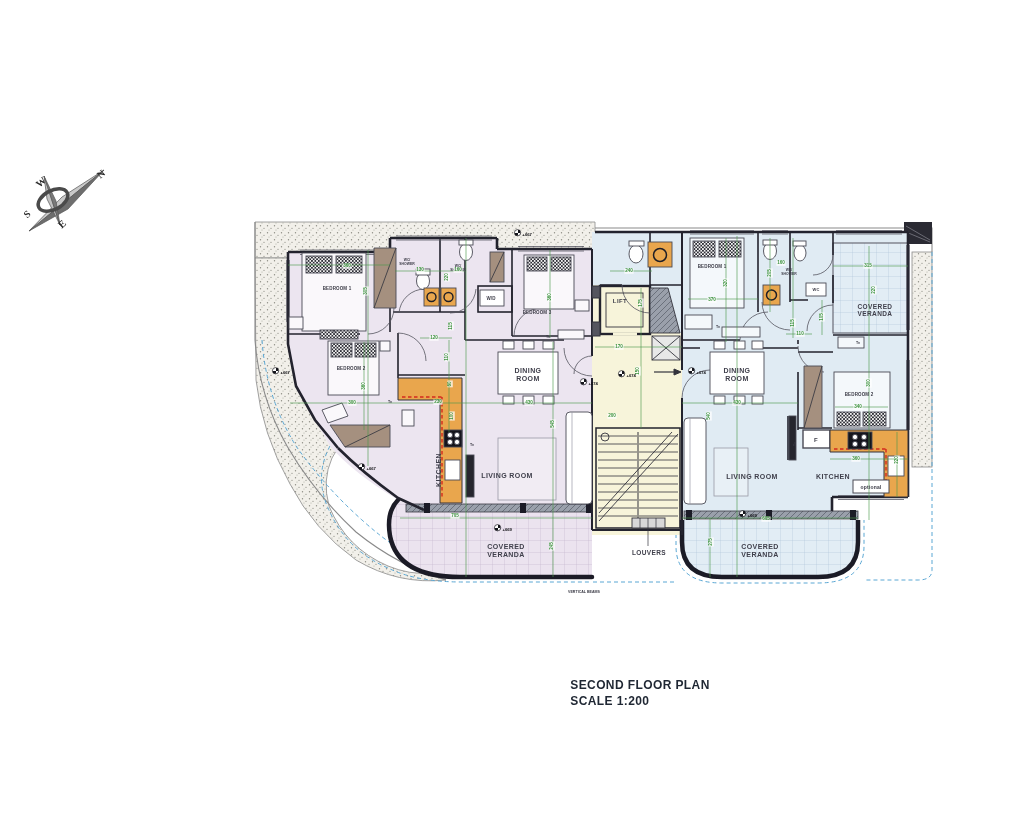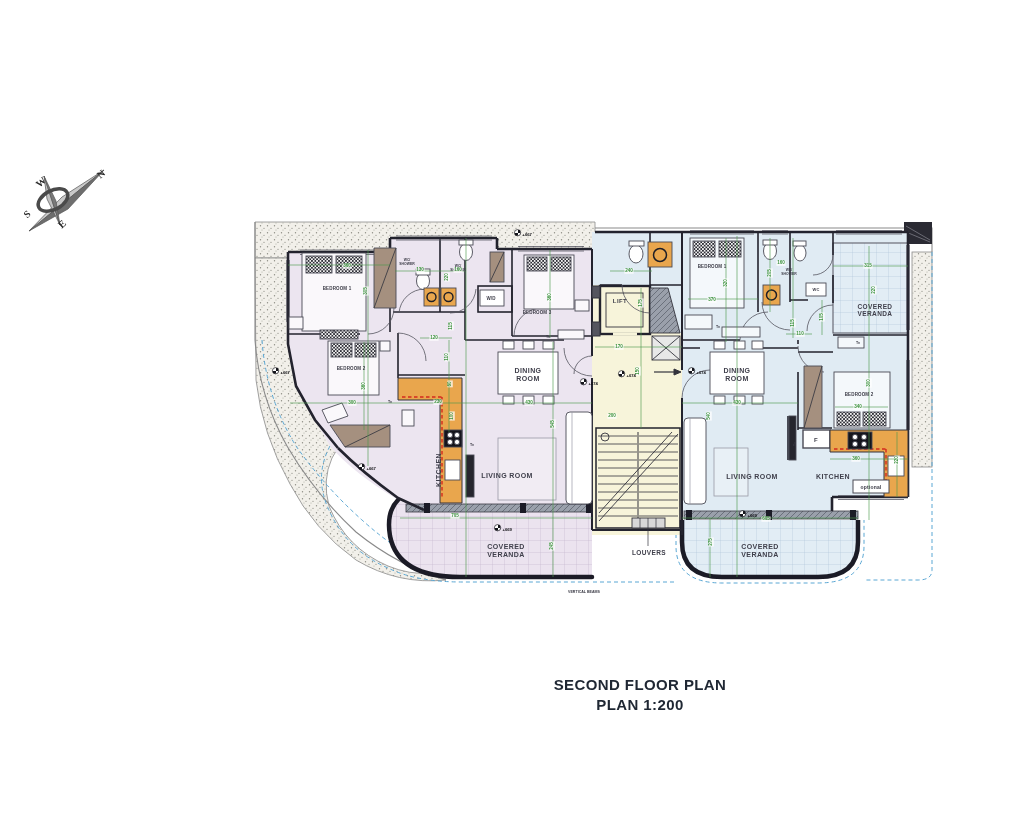--- a/index.html
+++ b/index.html
@@ -12,21 +12,21 @@
   .room{color:#3b3b46;font-weight:700;letter-spacing:.2px;}
   .big{color:#40404c;font-weight:700;letter-spacing:.4px;}
   .tiny{color:#3b3b46;font-weight:700;}
   .dim{color:var(--dim-green,#3f9440);font-weight:700;background:rgba(255,255,255,.72);padding:0 1px;}
   .lvl{color:#101014;font-weight:700;white-space:nowrap;}
   .compass{color:#2a2a2a;font-family:"Liberation Serif",serif;font-weight:700;}
   .bm{display:inline-block;width:8px;height:8px;border:1px solid #15151c;border-radius:50%;
       background:conic-gradient(#15151c 0 90deg,#fff 90deg 180deg,#15151c 180deg 270deg,#fff 270deg);
       margin-right:2px;vertical-align:-1px;}
   #title-block{position:absolute;left:640px;top:694px;transform:translate(-50%,-50%);
-      text-align:center;color:var(--title-ink,#1f2733);font-weight:700;font-size:15px;
+      text-align:left;color:var(--title-ink,#1f2733);font-weight:700;font-size:12px;
       letter-spacing:.4px;line-height:1.3;}
 </style>
 </head>
 <body>
 
 <div id="canvas">
 
 <svg id="plan-svg" width="1024" height="813" viewBox="0 0 1024 813">
   <defs>
     <pattern id="stipple" width="7" height="7" patternUnits="userSpaceOnUse">
@@ -420,16 +420,16 @@
       <div class="lbl lvl" style="font-size: 6px; left: 367px; top: 467px; transform: translate(-50%, -50%) rotate(0deg) scale(0.7);"><span class="bm"></span>+667</div>
       <div class="lbl lvl" style="font-size: 6px; left: 589px; top: 382px; transform: translate(-50%, -50%) rotate(0deg) scale(0.7);"><span class="bm"></span>+674</div>
       <div class="lbl lvl" style="font-size: 6px; left: 627px; top: 374px; transform: translate(-50%, -50%) rotate(0deg) scale(0.7);"><span class="bm"></span>+674</div>
       <div class="lbl lvl" style="font-size: 6px; left: 697px; top: 371px; transform: translate(-50%, -50%) rotate(0deg) scale(0.7);"><span class="bm"></span>+674</div>
       <div class="lbl lvl" style="font-size: 6px; left: 503px; top: 528px; transform: translate(-50%, -50%) rotate(0deg) scale(0.7);"><span class="bm"></span>+669</div>
       <div class="lbl lvl" style="font-size: 6px; left: 748px; top: 514px; transform: translate(-50%, -50%) rotate(0deg) scale(0.7);"><span class="bm"></span>+669</div>
     </div>
 
 <div id="title-block">
   <div>SECOND FLOOR PLAN</div>
-  <div>PLAN 1:200</div>
+  <div>SCALE 1:200</div>
 </div>
 
 </div>
 
 </body></html>

